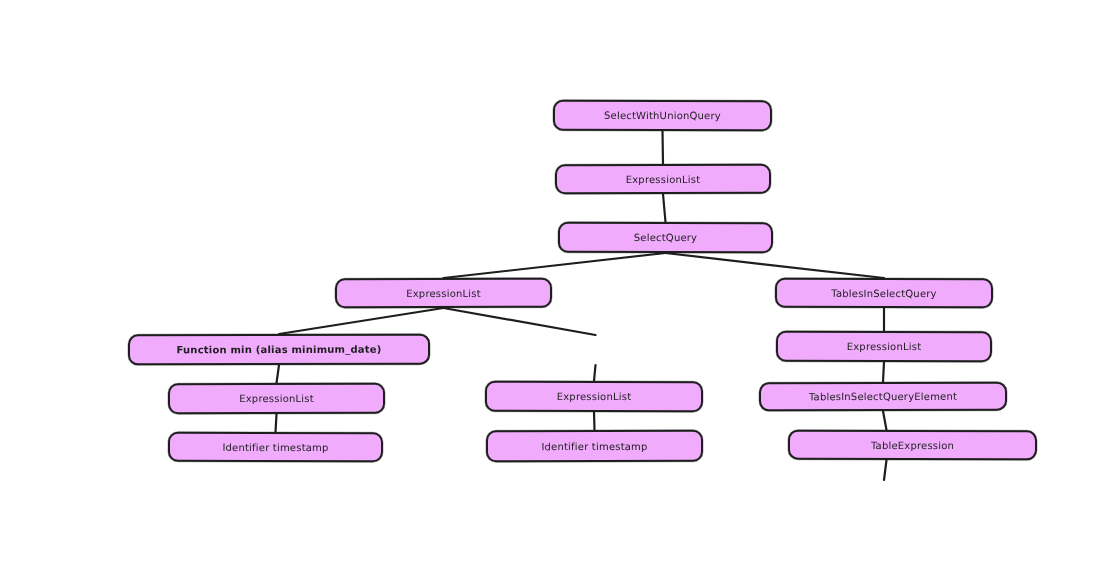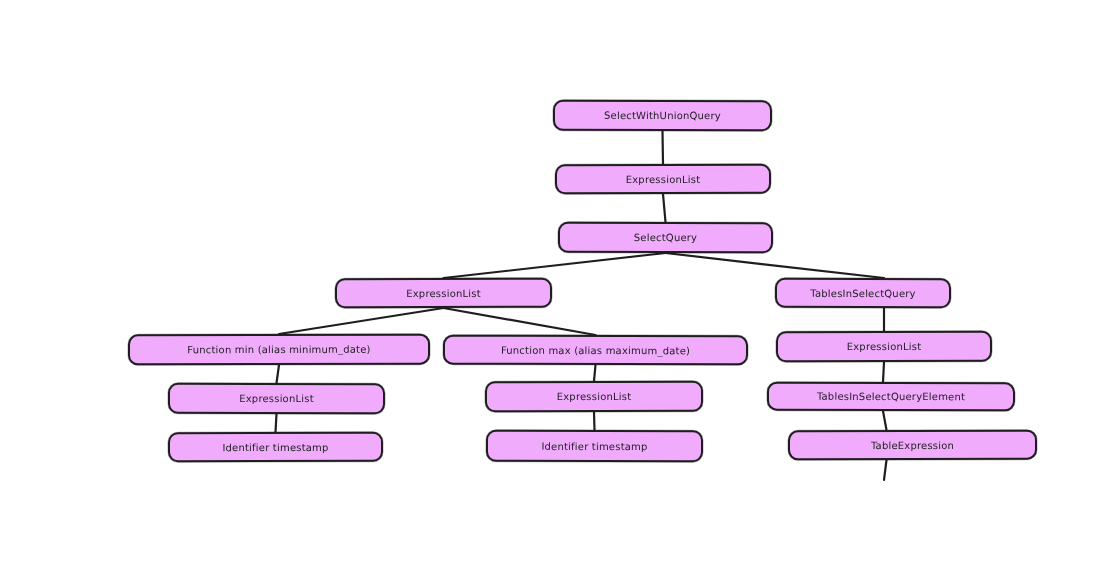--- a/index.html
+++ b/index.html
@@ -58,23 +58,22 @@
       <line x1="884" y1="362" x2="883" y2="382" stroke="#1e1e1e" stroke-width="2.2" stroke-linecap="round"></line>
       <line x1="276.5" y1="414" x2="275.5" y2="432" stroke="#1e1e1e" stroke-width="2.2" stroke-linecap="round"></line>
       <line x1="594" y1="412" x2="594.5" y2="430" stroke="#1e1e1e" stroke-width="2.2" stroke-linecap="round"></line>
       <line x1="883" y1="411" x2="886.5" y2="430" stroke="#1e1e1e" stroke-width="2.2" stroke-linecap="round"></line>
       <line x1="886.5" y1="460" x2="884" y2="480" stroke="#1e1e1e" stroke-width="2.2" stroke-linecap="round"></line>
     </svg>
 <div class="node" style="left: 553px; top: 100px; width: 219px; height: 31px;">SelectWithUnionQuery</div>
     <div class="node" style="left: 555px; top: 164px; width: 216px; height: 30px;">ExpressionList</div>
     <div class="node" style="left: 558px; top: 222px; width: 215px; height: 31px;">SelectQuery</div>
     <div class="node" style="left: 335px; top: 278px; width: 217px; height: 30px;">ExpressionList</div>
-    <div class="node" style="left: 775px; top: 278px; width: 176px; height: 30px;">TablesInSelectQuery</div>
-    <div class="node" style="left: 128px; top: 334px; width: 302px; height: 31px;">Function min (alias minimum_date)</div>
-    <div class="node" style="left: 443px; top: 335px; width: 305px; height: 30px;">Function max (alias maximum_date)</div>
+    <div class="node" style="left: 775px; top: 278px; width: 218px; height: 30px;">TablesInSelectQuery</div>
+    <div class="node" style="left: 128px; top: 334px; width: 302px; height: 31px; font-weight: bold;">Function min (alias minimum_date)</div>
     <div class="node" style="left: 776px; top: 331px; width: 216px; height: 31px;">ExpressionList</div>
     <div class="node" style="left: 168px; top: 383px; width: 217px; height: 31px;">ExpressionList</div>
     <div class="node" style="left: 485px; top: 381px; width: 218px; height: 31px;">ExpressionList</div>
-    <div class="node" style="left: 759px; top: 382px; width: 248px; height: 29px; margin-left: 8px;">TablesInSelectQueryElement</div>
+    <div class="node" style="left: 759px; top: 382px; width: 248px; height: 29px;">TablesInSelectQueryElement</div>
     <div class="node" style="left: 168px; top: 432px; width: 215px; height: 30px;">Identifier timestamp</div>
     <div class="node" style="left: 486px; top: 430px; width: 217px; height: 32px;">Identifier timestamp</div>
     <div class="node" style="left: 788px; top: 430px; width: 249px; height: 30px;">TableExpression</div>
   </div>
 
 </body></html>

